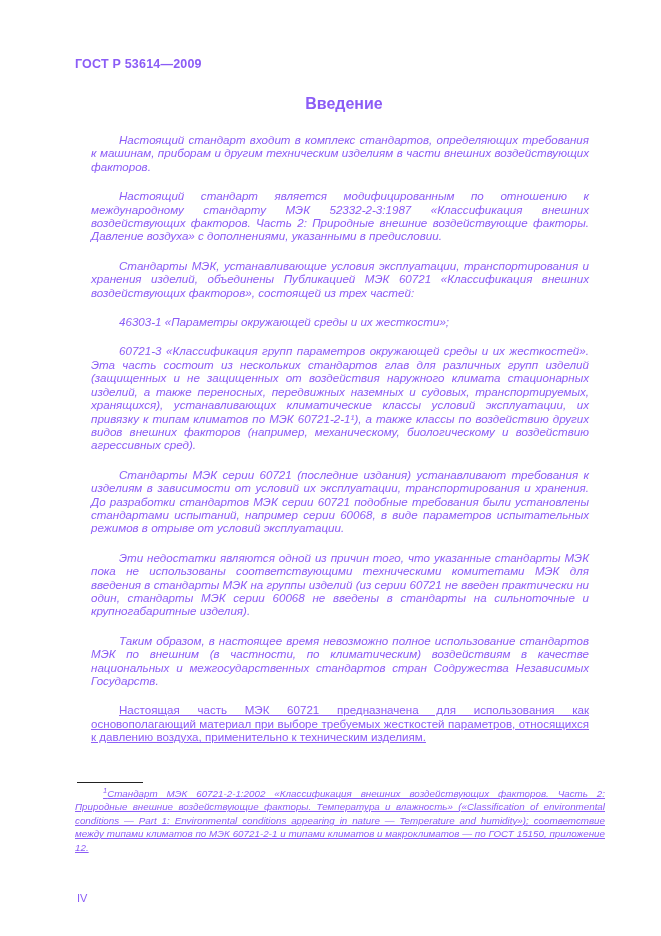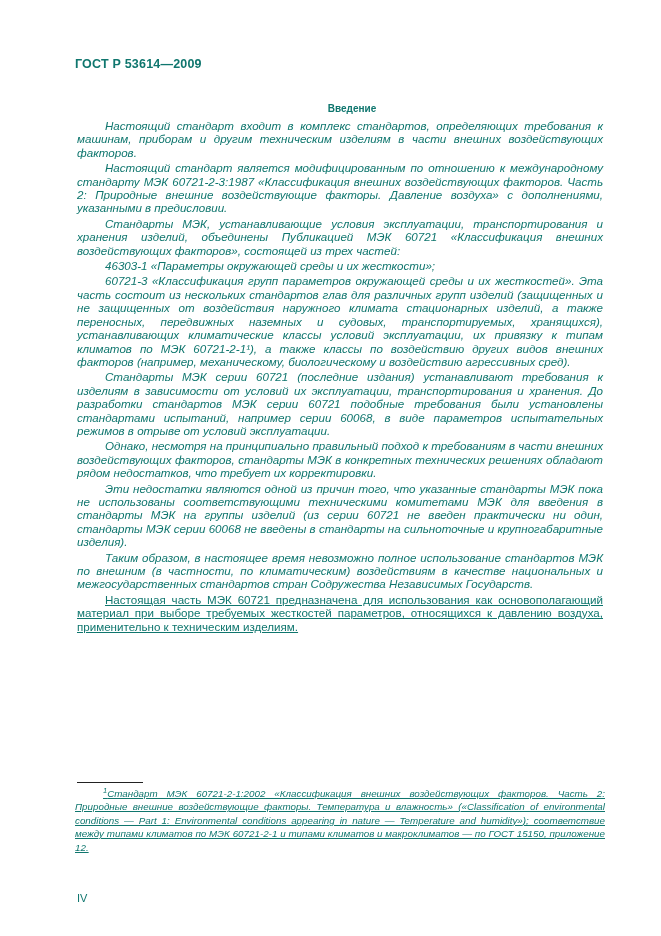--- a/index.html
+++ b/index.html
@@ -6,53 +6,53 @@
     margin: 0;
     padding: 0;
     background: #e8e8e8;
     font-family: "Liberation Sans", sans-serif;
   }
   .page {
     position: relative;
     width: 661px;
     height: 936px;
     background: #ffffff;
-    color: #0f766e;
+    color: #8b5cf6;
     margin: 0 auto;
     overflow: hidden;
   }
   .doc-header {
     position: absolute;
     top: 57px;
     left: 75px;
     font-size: 12.5px;
     font-weight: bold;
     letter-spacing: 0.2px;
   }
   .doc-title {
     position: absolute;
     top: 91px;
     left: 75px;
     width: 530px;
-    margin: 12px;
+    margin: 4px;
     text-align: center;
-    font-size: 10px;
+    font-size: 16px;
     font-weight: bold;
   }
   .body-text {
     position: absolute;
     top: 117px;
     left: 75px;
     width: 530px;
     font-size: 11.6px;
     line-height: 13.4px;
     text-align: justify;
   }
   .para {
-    margin: 2px;
+    margin: 16px;
     text-indent: 28px;
     font-style: italic;
   }
   .para.upright {
     font-style: normal;
     text-decoration: underline;
   }
   .footnote-block {
     position: absolute;
     left: 75px;
@@ -89,26 +89,25 @@
 <body>
 
 <div class="page">
 
   <div class="doc-header">ГОСТ Р 53614—2009</div>
 
   <h1 class="doc-title">Введение</h1>
 
   <div class="body-text">
     <p class="para">Настоящий стандарт входит в комплекс стандартов, определяющих требования к машинам, приборам и другим техническим изделиям в части внешних воздействующих факторов.</p>
-    <p class="para">Настоящий стандарт является модифицированным по отношению к международному стандарту МЭК 60721-2-3:1987 «Классификация внешних воздействующих факторов. Часть 2: Природные внешние воздействующие факторы. Давление воздуха» с дополнениями, указанными в предисловии.</p>
+    <p class="para">Настоящий стандарт является модифицированным по отношению к международному стандарту МЭК 52332-2-3:1987 «Классификация внешних воздействующих факторов. Часть 2: Природные внешние воздействующие факторы. Давление воздуха» с дополнениями, указанными в предисловии.</p>
     <p class="para">Стандарты МЭК, устанавливающие условия эксплуатации, транспортирования и хранения изделий, объединены Публикацией МЭК 60721 «Классификация внешних воздействующих факторов», состоящей из трех частей:</p>
     <p class="para">46303-1  «Параметры окружающей среды и их жесткости»;</p>
     <p class="para">60721-3  «Классификация групп параметров окружающей среды и их жесткостей». Эта часть состоит из нескольких стандартов глав для различных групп изделий (защищенных и не защищенных от воздействия наружного климата стационарных изделий, а также переносных, передвижных наземных и судовых, транспортируемых, хранящихся), устанавливающих климатические классы условий эксплуатации, их привязку к типам климатов по МЭК 60721-2-1¹), а также классы по воздействию других видов внешних факторов (например, механическому, биологическому и воздействию агрессивных сред).</p>
     <p class="para">Стандарты МЭК серии 60721 (последние издания) устанавливают требования к изделиям в зависимости от условий их эксплуатации, транспортирования и хранения. До разработки стандартов МЭК серии 60721 подобные требования были установлены стандартами испытаний, например серии 60068, в виде параметров испытательных режимов в отрыве от условий эксплуатации.</p>
-    <p class="para">Однако, несмотря на принципиально правильный подход к требованиям в части внешних воздействующих факторов, стандарты МЭК в конкретных технических решениях обладают рядом недостатков, что требует их корректировки.</p>
     <p class="para">Эти недостатки являются одной из причин того, что указанные стандарты МЭК пока не использованы соответствующими техническими комитетами МЭК для введения в стандарты МЭК на группы изделий (из серии 60721 не введен практически ни один, стандарты МЭК серии 60068 не введены в стандарты на сильноточные и крупногабаритные изделия).</p>
     <p class="para">Таким образом, в настоящее время невозможно полное использование стандартов МЭК по внешним (в частности, по климатическим) воздействиям в качестве национальных и межгосударственных стандартов стран Содружества Независимых Государств.</p>
     <p class="para upright">Настоящая часть МЭК 60721 предназначена для использования как основополагающий материал при выборе требуемых жесткостей параметров, относящихся к давлению воздуха, применительно к техническим изделиям.</p>
   </div>
 
   <div class="footnote-block">
     <div class="footnote-rule"></div>
     <p class="footnote"><sup>1</sup><span>Стандарт МЭК 60721-2-1:2002 «Классификация внешних воздействующих факторов. Часть 2: Природные внешние воздействующие факторы. Температура и влажность» («Classification of environmental conditions — Part 1: Environmental conditions appearing in nature — Temperature and humidity»); соответствие между типами климатов по МЭК 60721-2-1 и типами климатов и макроклиматов — по ГОСТ 15150, приложение 12.</span></p>
   </div>
 

